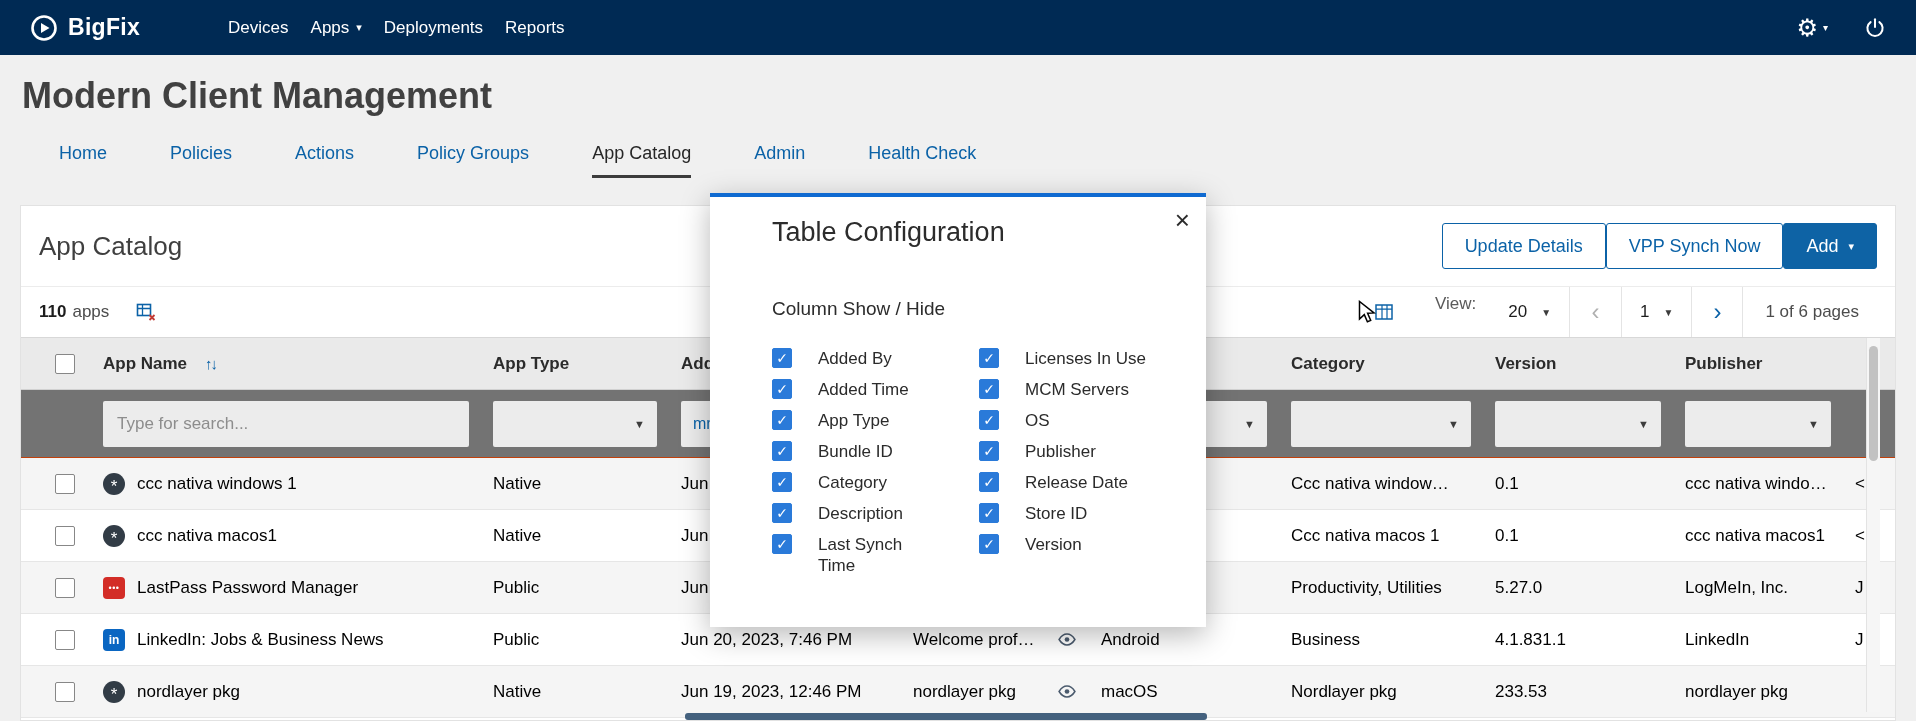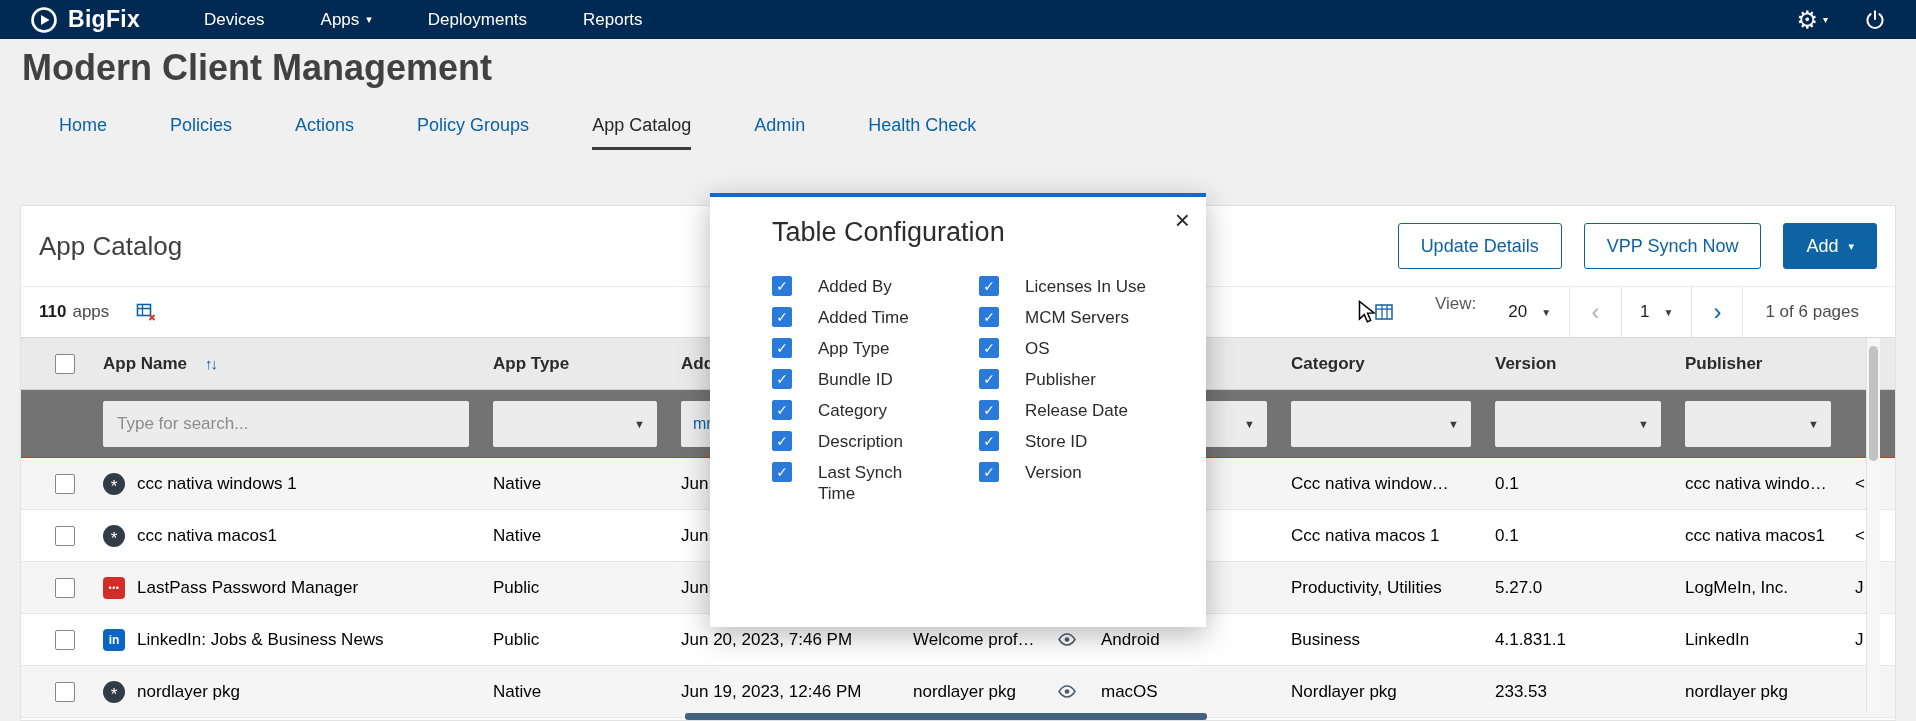--- a/index.html
+++ b/index.html
@@ -1,43 +1,43 @@
 <!DOCTYPE html>
 <html><head>
 <meta charset="utf-8">
 <style>
   *{box-sizing:border-box;margin:0;padding:0}
   html,body{background:#d9d9d9}
   .app{position:relative;width:1916px;height:721px;overflow:hidden;background:#f0f0f0;
        font-family:"Liberation Sans","DejaVu Sans",sans-serif;color:#333}
 
   
-  .navbar{height:39px;background:#002a54;display:flex;align-items:center;padding:0 30px;color:#fff}
+  .navbar{height:55px;background:#002a54;display:flex;align-items:center;padding:0 30px;color:#fff}
   .brand{display:flex;align-items:center;gap:10px}
   .brand-name{font-size:23px;font-weight:bold;letter-spacing:.3px}
-  .nav-items{display:flex;margin-left:64px;gap:56px;font-size:17px}
+  .nav-items{display:flex;margin-left:88px;gap:22px;font-size:17px}
   .nav-item{display:flex;align-items:center;gap:7px;cursor:pointer;white-space:nowrap}
   .nav-caret{font-size:11px;line-height:1}
   .nav-right{margin-left:auto;display:flex;align-items:center;gap:36px}
   .gear-wrap{display:flex;align-items:center;gap:5px;cursor:pointer}
   .gear{font-size:24px;line-height:1}
   .gear-caret{font-size:10px}
 
   
-  .page-title{font-size:36px;font-weight:bold;color:#414141;padding:8px 0 0 22px}
+  .page-title{font-size:36px;font-weight:bold;color:#414141;padding:20px 0 0 22px}
   .tabs{display:flex;gap:63px;margin:26px 0 0 59px;font-size:18px}
   .tab{color:#0b62a7;padding-bottom:11px;border-bottom:3px solid transparent;cursor:pointer;white-space:nowrap}
   .tab[data-active="true"]{color:#262626;border-color:#3c3c3c}
 
   
   .card{position:absolute;left:20px;right:20px;top:205px;bottom:0;background:#fff;
         border:1px solid #e2e2e2;overflow:hidden}
   .card-header{height:80px;display:flex;align-items:center;padding:0 18px}
   .section-title{font-size:26px;color:#3f3f3f}
-  .header-buttons{margin-left:auto;display:flex;gap:22px}
+  .header-buttons{margin-left:auto;display:flex;}
   .btn{height:46px;padding:0 22px;font-size:18px;border-radius:3px;display:flex;align-items:center;gap:10px;cursor:pointer;white-space:nowrap}
   .btn-outline{background:#fff;border:1px solid #0b62a7;color:#0b62a7}
   .btn-primary{background:#0e63a5;border:1px solid #0e63a5;color:#fff}
   .btn-caret{font-size:11px}
 
   
   .toolbar{height:52px;display:flex;align-items:center;padding:0 0 0 18px;border-top:1px solid #ececec;border-bottom:1px solid #d8d8d8;font-size:17px;color:#4c4c4c}
   .apps-count b{color:#1d1d1d;margin-right:6px}
   .icon-btn{display:inline-flex;align-items:center;justify-content:center;width:26px;height:26px;cursor:pointer}
   .export{margin-left:24px}
@@ -409,20 +409,21 @@
 
     <div class="v-scroll">
       <div class="v-thumb"></div>
     </div>
     <div class="h-thumb"></div>
   </section>
 
   <div class="modal">
     <button class="modal-close">×</button>
     <h2 class="modal-title">Table Configuration</h2>
+    <div class="modal-subtitle">Column Show / Hide</div>
     <div class="opts">
       <div class="opt-col opt-col-left">
 
           <label class="opt">
             <span class="cbx" data-checked="true"></span>
             <span class="opt-label">Added By</span>
           </label>
 
           <label class="opt">
             <span class="cbx" data-checked="true"></span>

